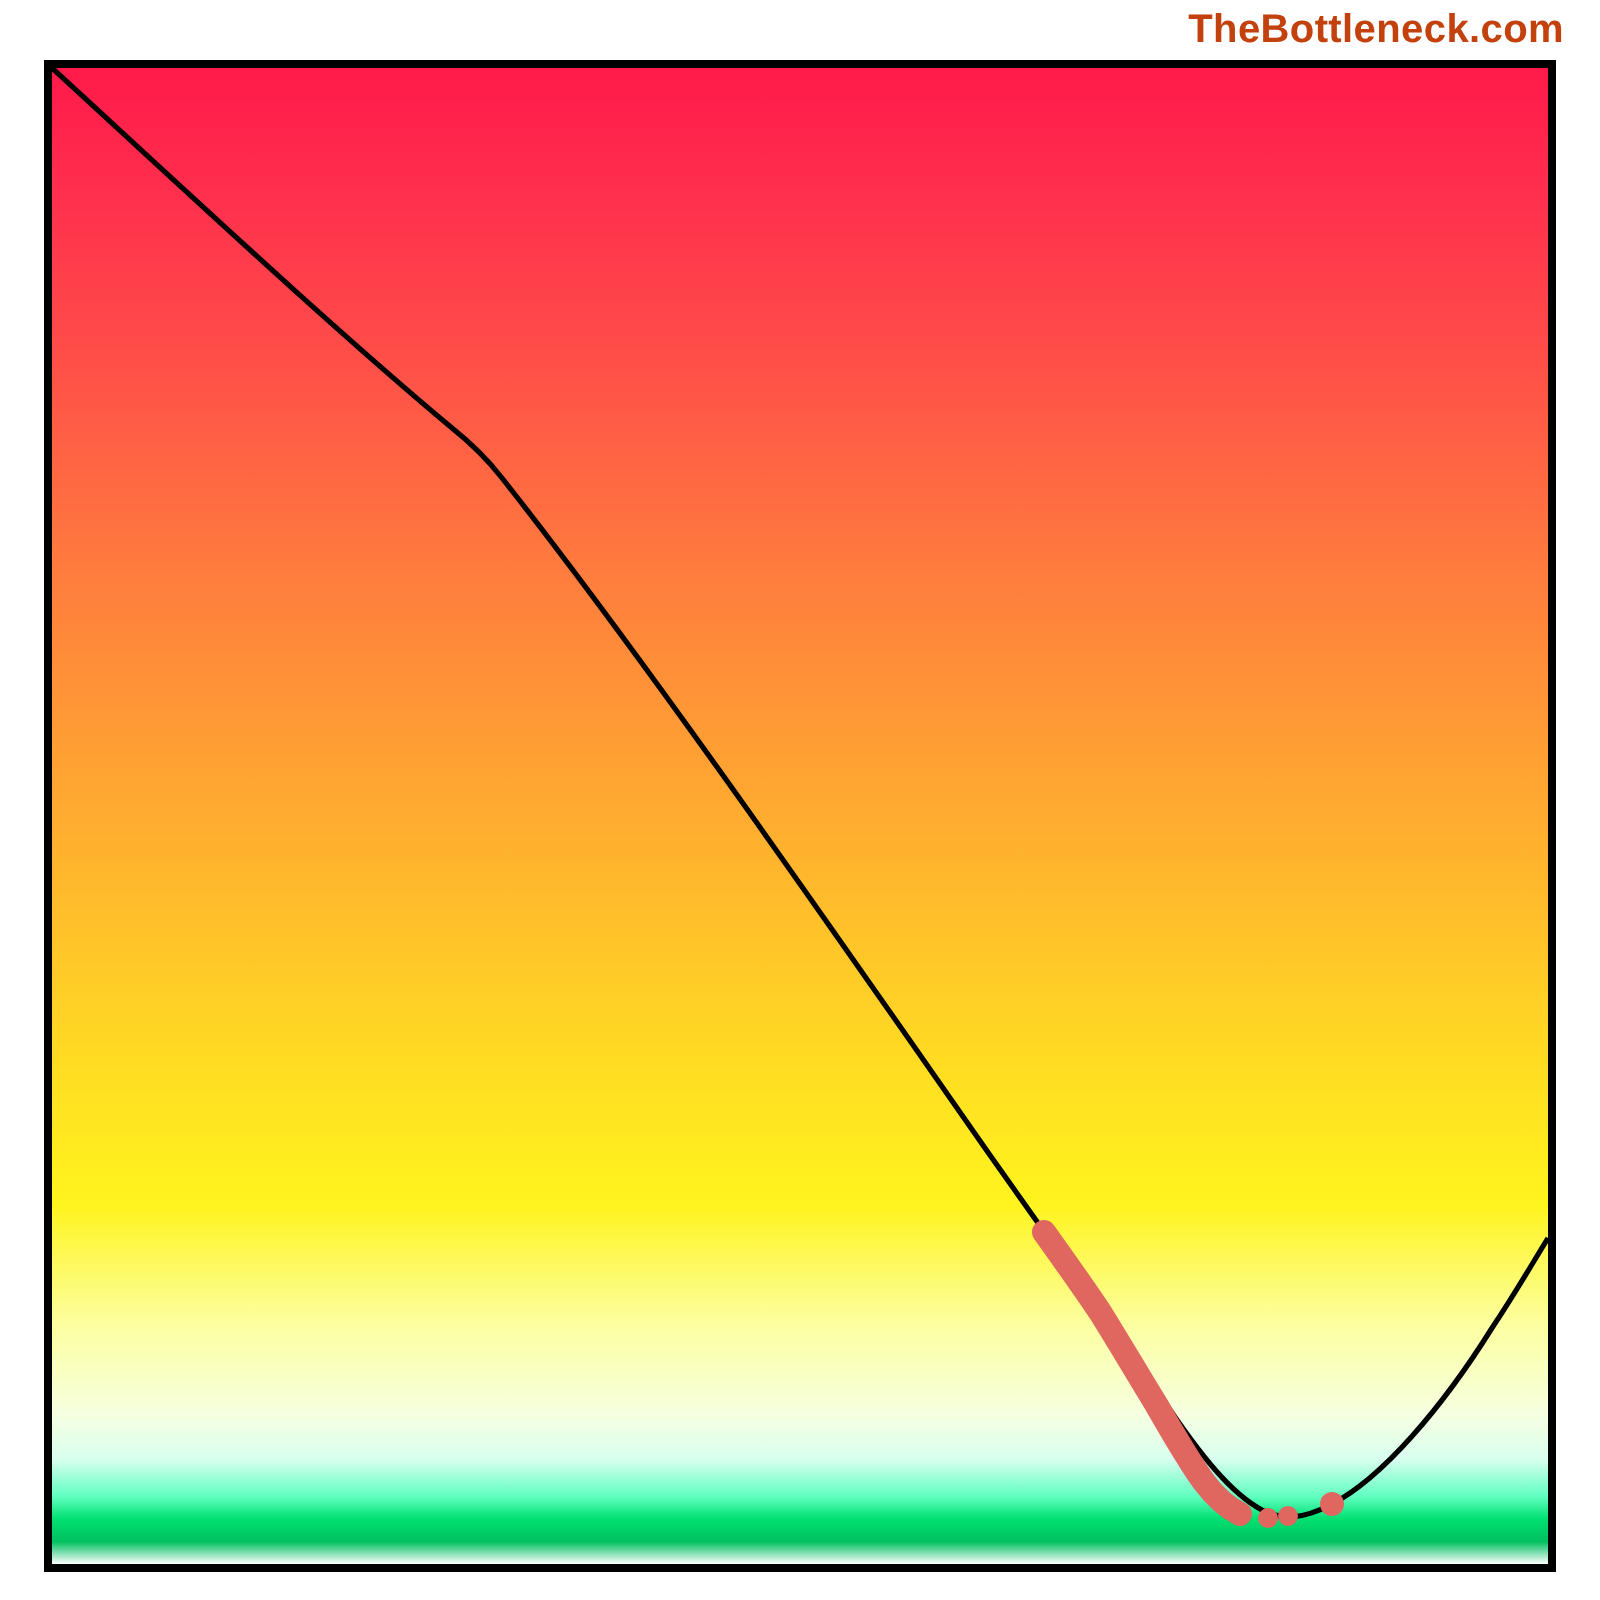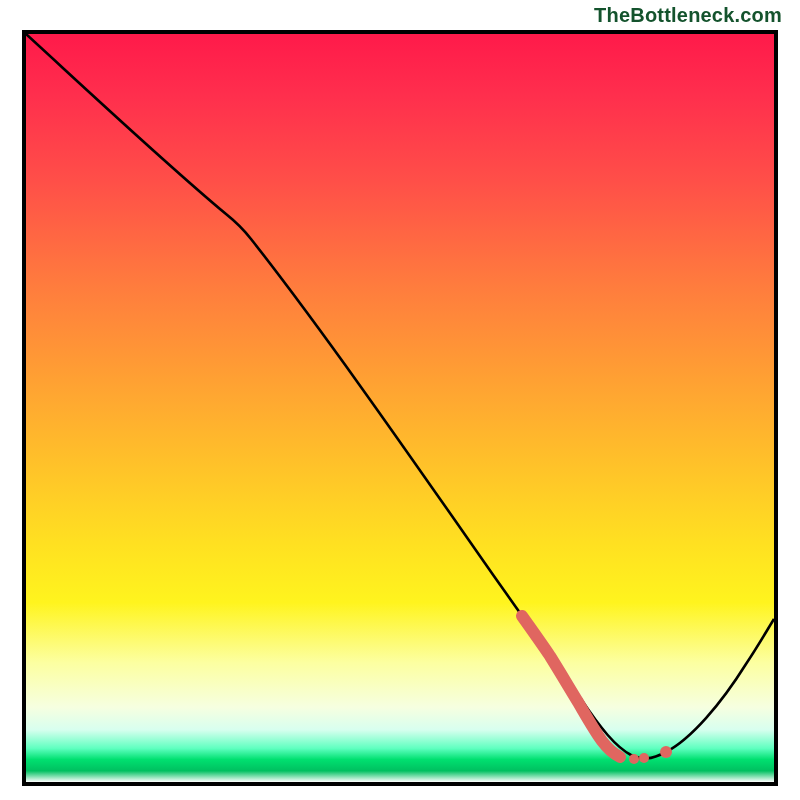--- a/index.html
+++ b/index.html
@@ -9,21 +9,21 @@
     background: #ffffff;
     position: relative;
     font-family: Arial, sans-serif;
   }
   .watermark {
     position: absolute;
     top: 4px;
     right: 18px;
     font-size: 20px;
     font-weight: bold;
-    color: #14532d;
+    color: #c2410c;
     letter-spacing: 0.2px;
   }
   .chart-frame {
     position: absolute;
     left: 22px;
     top: 30px;
     width: 756px;
     height: 756px;
     border: 4px solid #000;
   }

